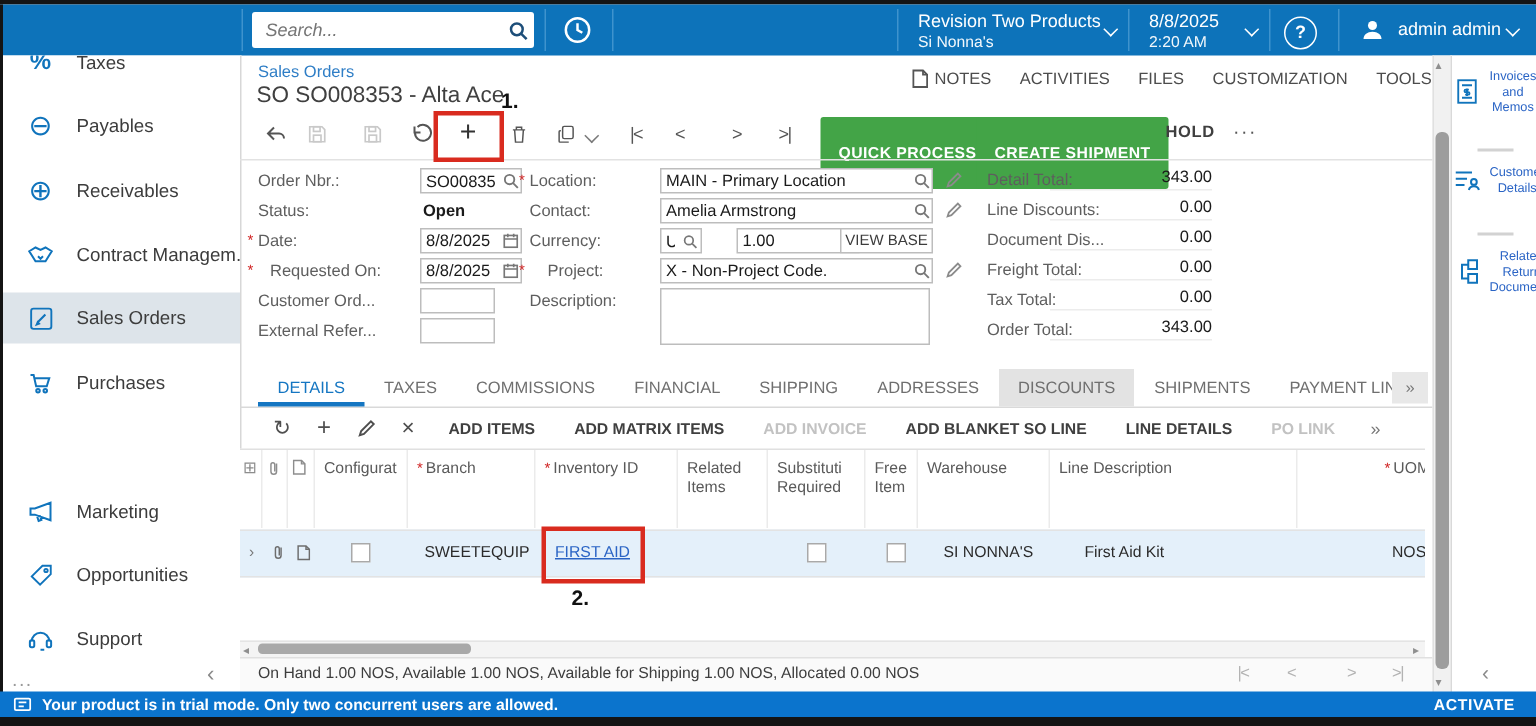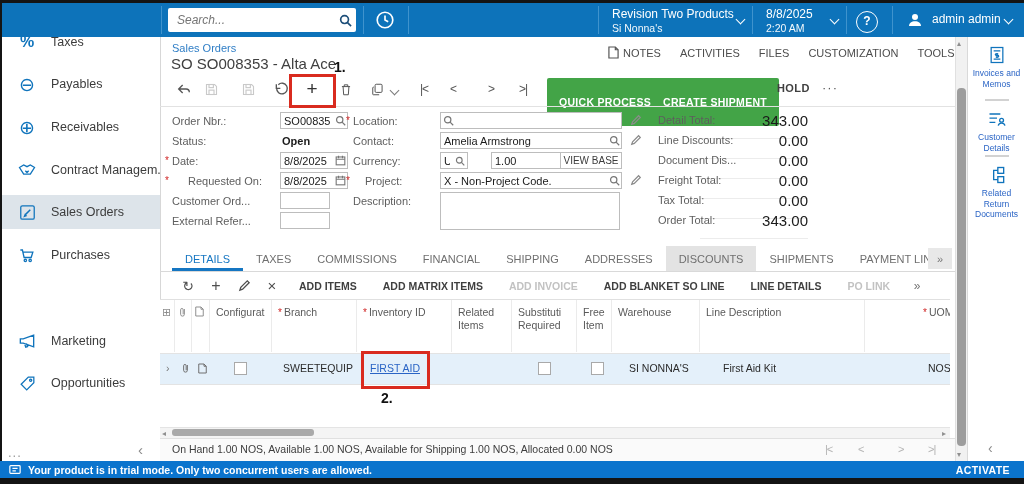--- a/index.html
+++ b/index.html
@@ -53,21 +53,21 @@
   
   .f-lb{position:absolute;font-size:11px;color:#5e5e5e;white-space:nowrap;}
   .f-val{position:absolute;font-size:11px;color:#1a1a1a;white-space:nowrap;}
   .req{color:#d02424;margin-right:2px;font-size:10px;}
   .f-input{position:absolute;height:17px;border:1px solid #bdbdbd;background:#fff;box-sizing:border-box;
            display:flex;align-items:center;font-size:11px;color:#1a1a1a;}
   .f-input input{border:0;outline:0;flex:1;min-width:0;font:11px "Liberation Sans",sans-serif;color:#1a1a1a;padding:0 3px;background:transparent;}
   .f-icon{flex:0 0 14px;display:flex;align-items:center;justify-content:center;color:#777;}
   .edit-ic{position:absolute;width:13px;height:13px;color:#8b8b8b;}
   .tot-lb{position:absolute;left:658px;font-size:11px;color:#5e5e5e;white-space:nowrap;}
-  .tot-val{position:absolute;left:700px;width:108px;font-size:15px;color:#1a1a1a;text-align:right;border-bottom:1px solid #ececec;padding-bottom:9px;}
+  .tot-val{position:absolute;left:700px;width:108px;font-size:11px;color:#1a1a1a;text-align:right;border-bottom:1px solid #ececec;padding-bottom:2px;}
   
   #tabs{left:160px;top:246px;width:795px;height:26px;border-bottom:1px solid #d9d9d9;display:flex;align-items:stretch;padding-left:12px;box-sizing:border-box;}
   .tab{font-size:11px;color:#6f6f6f;display:flex;align-items:center;padding:0 13px;cursor:pointer;white-space:nowrap;}
   .tab.active{color:#1576c2;box-shadow:inset 0 -3px 0 #1576c2;}
   .tab.hl{background:#e3e3e3;}
   #tab-overflow{position:absolute;left:928px;top:248px;width:24px;height:21px;background:#e8e8e8;color:#777;
                 font-size:11px;display:flex;align-items:center;justify-content:center;cursor:pointer;}
   
   #grid-toolbar{left:160px;top:273px;width:795px;height:25px;display:flex;align-items:center;gap:0;padding-left:14px;box-sizing:border-box;}
   .g-ic{width:28px;color:#4f4f4f;font-size:14px;text-align:center;cursor:pointer;}
@@ -85,21 +85,21 @@
   #g-hscroll{left:160px;top:427px;width:790px;height:11px;background:#f4f4f4;border-top:1px solid #e4e4e4;}
   #g-hthumb{left:172px;top:429px;width:142px;height:7px;background:#a9a9a9;border-radius:3px;}
   .scr-ar{position:absolute;color:#8f8f8f;font-size:8px;}
   #grid-footer{left:160px;top:438px;width:795px;height:23px;background:#fafafa;border-top:1px solid #e0e0e0;border-bottom:1px solid #cfcfcf;}
   #g-status{left:172px;top:443px;font-size:10.5px;color:#3d3d3d;white-space:nowrap;}
   .pg-ic{position:absolute;top:443px;font-size:11px;letter-spacing:-1px;color:#b3b3b3;cursor:pointer;}
   
   #v-scroll{left:955px;top:37px;width:12px;height:425px;background:#f1f1f1;border-left:1px solid #e0e0e0;}
   #v-thumb{left:957px;top:88px;width:9px;height:358px;background:#9d9d9d;border-radius:4px;}
   #side-panel{left:967px;top:37px;width:57px;height:425px;background:#fff;border-left:1px solid #d9d9d9;}
-  .sp-item{position:absolute;left:0;width:57px;display:flex;flex-direction:column;align-items:center;gap:3px;cursor:pointer;}
+  .sp-item{position:absolute;left:0;width:57px;display:flex;align-items:center;gap:3px;cursor:pointer;}
   .sp-lb{font-size:8.5px;color:#2a64c5;text-align:center;line-height:1.25;padding:0 2px;}
   .sp-ic{width:20px;height:20px;color:#1074bc;}
   .sp-sep{position:absolute;left:17px;width:24px;height:2px;background:#d2d2d2;}
   #sp-collapse{left:988px;top:440px;font-size:14px;color:#8a8a8a;cursor:pointer;}
   
   #trial-bar{left:0;top:461px;width:1024px;height:17px;background:#0b74cd;color:#fff;display:flex;align-items:center;}
   #trial-msg{font-size:10.5px;font-weight:bold;margin-left:28px;}
   #trial-activate{position:absolute;right:14px;font-size:10.5px;font-weight:bold;letter-spacing:.4px;cursor:pointer;}
   #edge-bottom{left:0;top:478px;width:1024px;height:6px;background:#141414;}
   svg{display:block;}
@@ -205,20 +205,31 @@
     </div>
     <div class="sb-item" style="top:329px;">
       <span class="sb-ic">
         <svg width="19" height="19" viewBox="0 0 24 24" fill="none" stroke="#1074bc" stroke-width="1.6">
           <path d="M4 13l9-9h7v7l-9 9z"></path>
             <circle cx="16" cy="8" r="1.4"></circle>
         </svg>
       </span>
       <span class="sb-lb">Opportunities</span>
     </div>
+    <div class="sb-item" style="top:372px;">
+      <span class="sb-ic">
+        <svg width="20" height="20" viewBox="0 0 24 24" fill="none" stroke="#1074bc" stroke-width="1.6">
+          <path d="M5 14a7 7 0 0 1 14 0"></path>
+            <rect x="3.5" y="13" width="3.5" height="5.5" rx="1.3"></rect>
+          <rect x="17" y="13" width="3.5" height="5.5" rx="1.3"></rect>
+            <path d="M15 20.5h-3"></path>
+        </svg>
+      </span>
+      <span class="sb-lb">Support</span>
+    </div>
     <div class="abs" id="sb-foot-more">...</div>
     <div class="abs" id="sb-foot-col">‹</div>
   </div>
   <div class="abs" id="edge-left"></div>
 
   <div class="abs" id="breadcrumb">Sales Orders</div>
   <div class="abs" id="doc-title">SO SO008353 - Alta Ace</div>
 
   <div class="abs" id="hdr-links">
     <span class="hdr-link">
@@ -314,21 +325,21 @@
     <input value="8/8/2025" style="">
     <span class="f-icon">
       <svg width="11" height="11" viewBox="0 0 14 14" fill="none" stroke="#777" stroke-width="1.4">
           <rect x="1.5" y="2.5" width="11" height="10"></rect>
           <path d="M1.5 5.5h11M4.5 1v3M9.5 1v3"></path>
         </svg>
     </span>
   </div>
 
   <span class="req abs" style="left:165px;top:175px;">*</span>
-  <span class="f-lb" style="left:188px;top:175px;">Requested On:</span>
+  <span class="f-lb" style="left:180px;top:175px;">Requested On:</span>
   <div class="f-input" style="left:280px;top:172px;width:68px;">
     <input value="8/8/2025" style="">
     <span class="f-icon">
       <svg width="11" height="11" viewBox="0 0 14 14" fill="none" stroke="#777" stroke-width="1.4">
           <rect x="1.5" y="2.5" width="11" height="10"></rect>
           <path d="M1.5 5.5h11M4.5 1v3M9.5 1v3"></path>
         </svg>
     </span>
   </div>
 
@@ -337,20 +348,21 @@
     <input style="">
   </div>
   <span class="f-lb" style="left:172px;top:215px;">External Refer...</span>
   <div class="f-input" style="left:280px;top:212px;width:50px;">
     <input style="">
   </div>
 
   <span class="req abs" style="left:346px;top:115px;">*</span>
   <span class="f-lb" style="left:353px;top:115px;">Location:</span>
   <div class="f-input" style="left:440px;top:112px;width:182px;">
+    <input value="MAIN - Primary Location" style="">
     <span class="f-icon">
       <svg width="11" height="11" viewBox="0 0 14 14" fill="none" stroke="#777" stroke-width="1.6">
           <circle cx="6" cy="6" r="4"></circle>
           <path d="M9 9l4 4"></path>
         </svg>
     </span>
   </div>
   <span class="abs edit-ic" style="left:630px;top:114px;">
     <svg width="12" height="12" viewBox="0 0 14 14" fill="none" stroke="#8b8b8b" stroke-width="1.4">
         <path d="M2 12l1-3 7-7 2 2-7 7z"></path>

